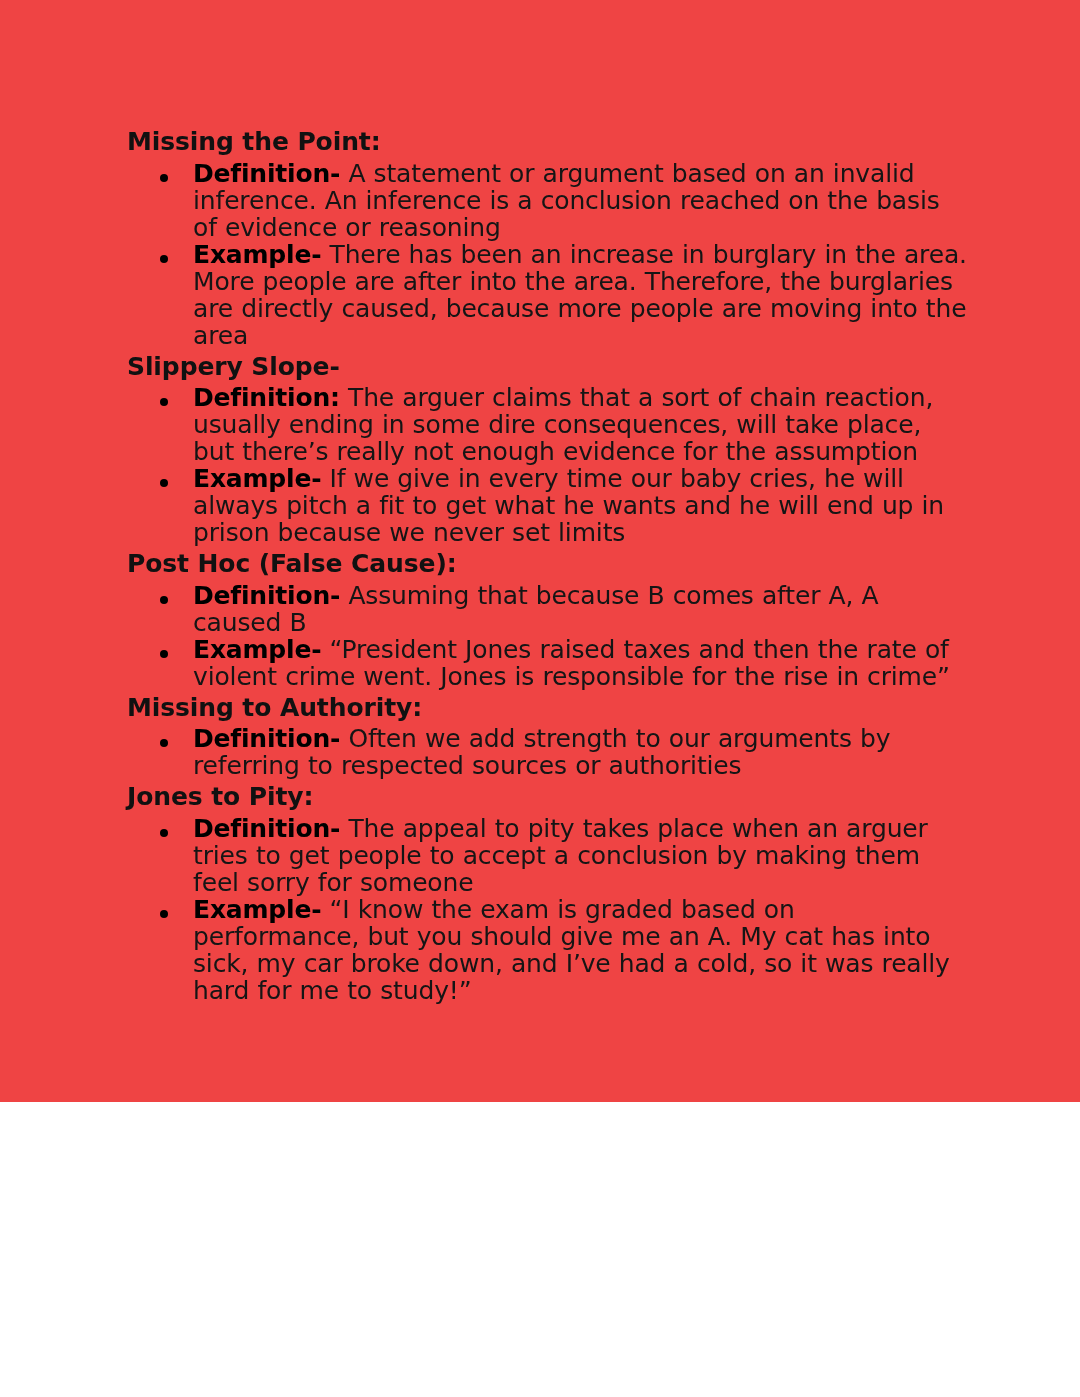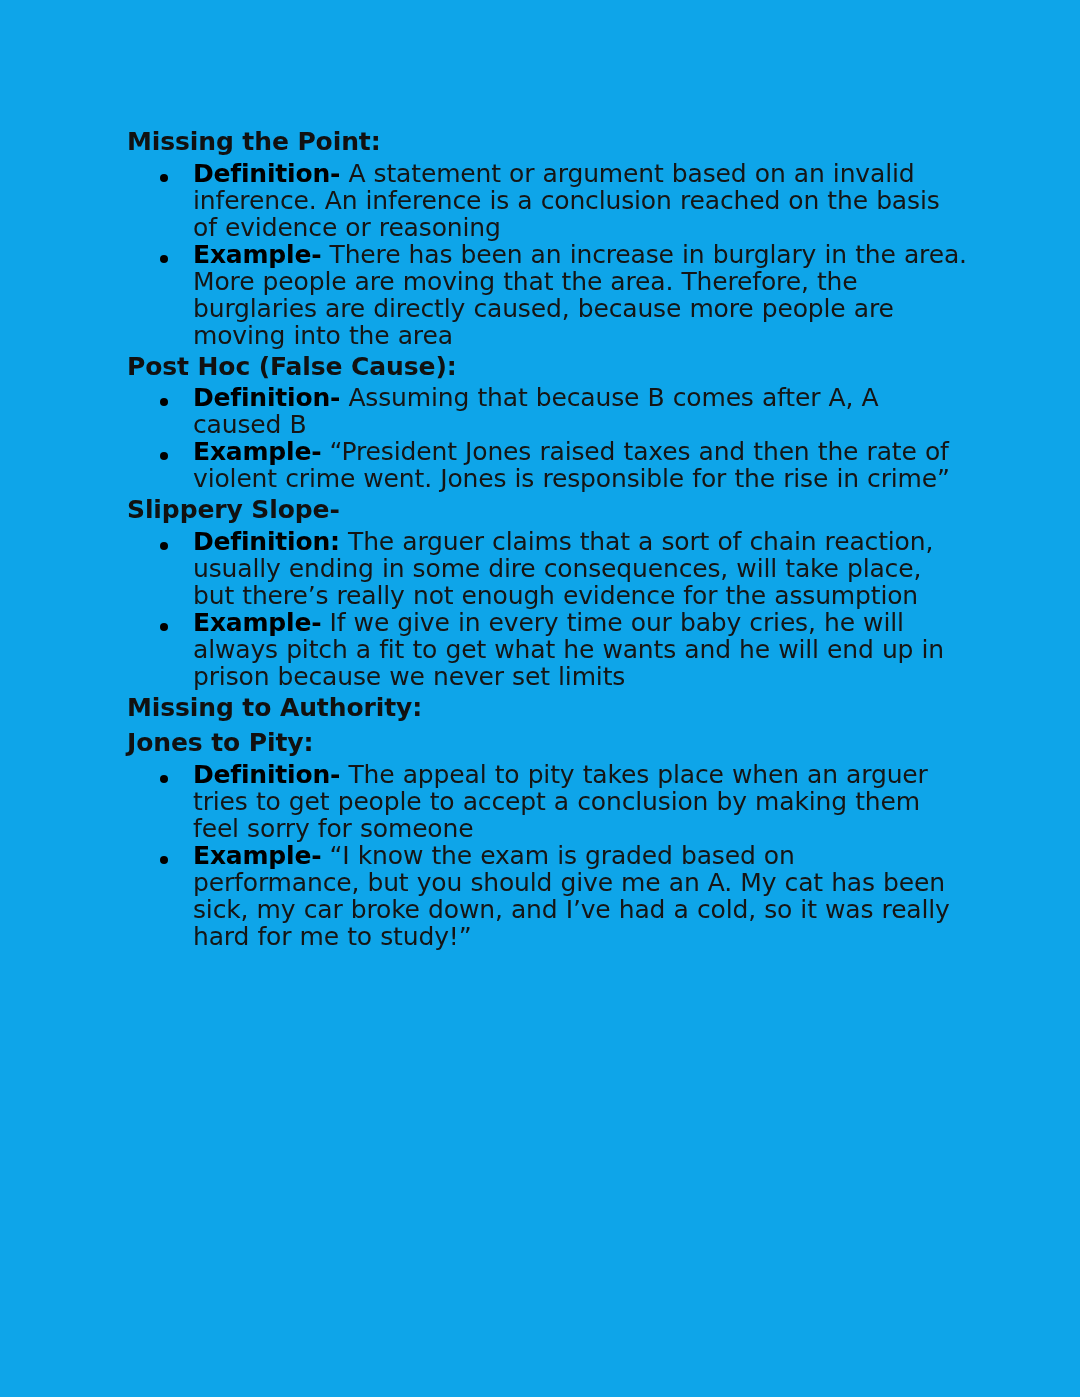--- a/index.html
+++ b/index.html
@@ -16,22 +16,22 @@
     font-family: "DejaVu Sans", "Liberation Sans", sans-serif;
     color: #000000;
     -webkit-font-smoothing: antialiased;
   }
 
   .page {
     position: absolute;
     left: 0;
     top: 0;
     width: 1080px;
-    height: 1397px;
-    background: #0ea5e9;
+    height: 1102px;
+    background: #ef4444;
   }
 
   .notes-body {
     position: absolute;
     left: 127px;
     top: 124px;
     width: 840px;
   }
 
   
@@ -90,67 +90,71 @@
 
     <div class="section">
       <div class="section-heading">Missing the Point:</div>
       <ul class="bullet-list">
         <li class="bullet-item">
           <span class="bullet-marker"></span>
           <span class="term">Definition-</span><span class="bullet-text"> A statement or argument based on an invalid inference. An inference is a conclusion reached on the basis of evidence or reasoning</span>
         </li>
         <li class="bullet-item">
           <span class="bullet-marker"></span>
-          <span class="term">Example-</span><span class="bullet-text"> There has been an increase in burglary in the area. More people are moving that the area. Therefore, the burglaries are directly caused, because more people are moving into the area</span>
+          <span class="term">Example-</span><span class="bullet-text"> There has been an increase in burglary in the area. More people are after into the area. Therefore, the burglaries are directly caused, because more people are moving into the area</span>
+        </li>
+      </ul>
+    </div>
+
+    <div class="section">
+      <div class="section-heading">Slippery Slope-</div>
+      <ul class="bullet-list">
+        <li class="bullet-item">
+          <span class="bullet-marker"></span>
+          <span class="term">Definition:</span><span class="bullet-text"> The arguer claims that a sort of chain reaction, usually ending in some dire consequences, will take place, but there’s really not enough evidence for the assumption</span>
+        </li>
+        <li class="bullet-item">
+          <span class="bullet-marker"></span>
+          <span class="term">Example-</span><span class="bullet-text"> If we give in every time our baby cries, he will always pitch a fit to get what he wants and he will end up in prison because we never set limits</span>
         </li>
       </ul>
     </div>
 
     <div class="section">
       <div class="section-heading">Post Hoc (False Cause):</div>
       <ul class="bullet-list">
         <li class="bullet-item">
           <span class="bullet-marker"></span>
           <span class="term">Definition-</span><span class="bullet-text"> Assuming that because B comes after A, A caused B</span>
         </li>
         <li class="bullet-item">
           <span class="bullet-marker"></span>
           <span class="term">Example-</span><span class="bullet-text"> “President Jones raised taxes and then the rate of violent crime went. Jones is responsible for the rise in crime”</span>
         </li>
       </ul>
     </div>
 
     <div class="section">
-      <div class="section-heading">Slippery Slope-</div>
+      <div class="section-heading">Missing to Authority:</div>
       <ul class="bullet-list">
         <li class="bullet-item">
           <span class="bullet-marker"></span>
-          <span class="term">Definition:</span><span class="bullet-text"> The arguer claims that a sort of chain reaction, usually ending in some dire consequences, will take place, but there’s really not enough evidence for the assumption</span>
+          <span class="term">Definition-</span><span class="bullet-text"> Often we add strength to our arguments by referring to respected sources or authorities</span>
         </li>
-        <li class="bullet-item">
-          <span class="bullet-marker"></span>
-          <span class="term">Example-</span><span class="bullet-text"> If we give in every time our baby cries, he will always pitch a fit to get what he wants and he will end up in prison because we never set limits</span>
-        </li>
-      </ul>
-    </div>
-
-    <div class="section">
-      <div class="section-heading">Missing to Authority:</div>
-      <ul class="bullet-list">
       </ul>
     </div>
 
     <div class="section">
       <div class="section-heading">Jones to Pity:</div>
       <ul class="bullet-list">
         <li class="bullet-item">
           <span class="bullet-marker"></span>
           <span class="term">Definition-</span><span class="bullet-text"> The appeal to pity takes place when an arguer tries to get people to accept a conclusion by making them feel sorry for someone</span>
         </li>
         <li class="bullet-item">
           <span class="bullet-marker"></span>
-          <span class="term">Example-</span><span class="bullet-text"> “I know the exam is graded based on performance, but you should give me an A. My cat has been sick, my car broke down, and I’ve had a cold, so it was really hard for me to study!”</span>
+          <span class="term">Example-</span><span class="bullet-text"> “I know the exam is graded based on performance, but you should give me an A. My cat has into sick, my car broke down, and I’ve had a cold, so it was really hard for me to study!”</span>
         </li>
       </ul>
     </div>
 
   </div>
 </div>
 
 </body></html>

